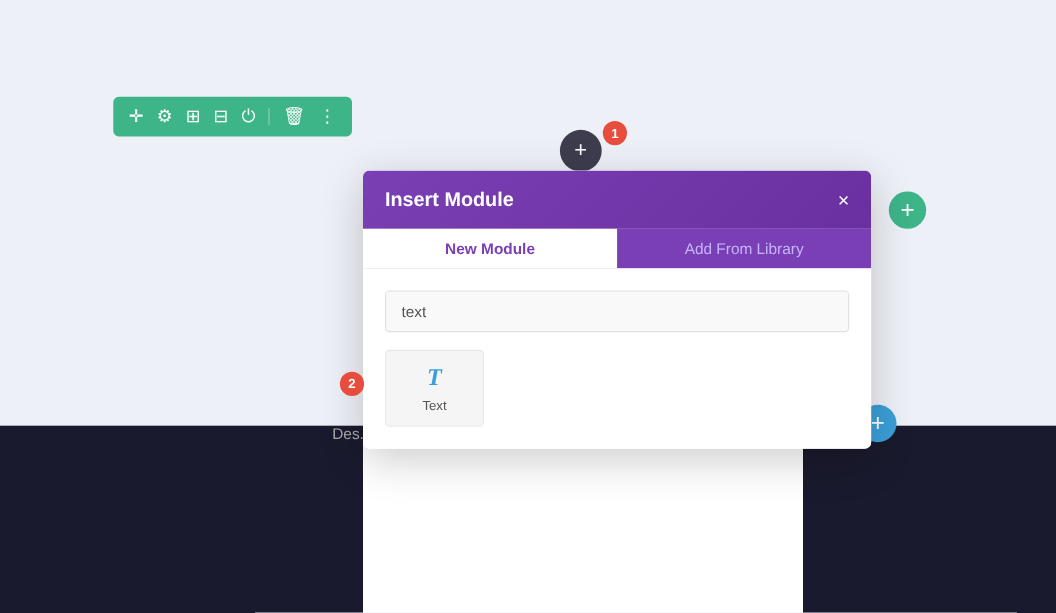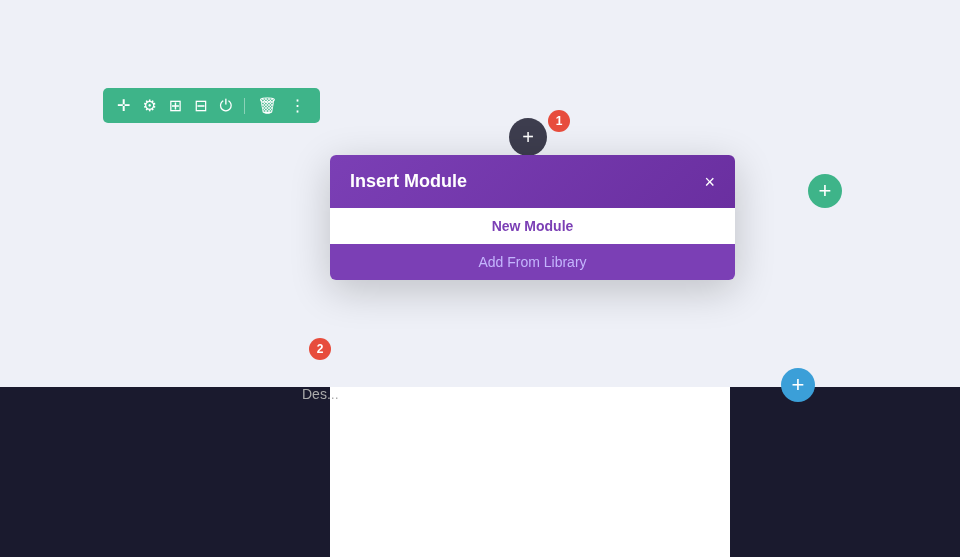--- a/index.html
+++ b/index.html
@@ -127,21 +127,21 @@
       align-items: center;
       justify-content: center;
       z-index: 100;
     }
 
     
     .modal {
       position: absolute;
       top: 155px;
       left: 330px;
-      width: 405px;
+      width: 462px;
       background: #ffffff;
       border-radius: 6px;
       box-shadow: 0 10px 40px rgba(0,0,0,0.2);
       overflow: hidden;
       z-index: 50;
     }
 
     .modal-header {
       background: linear-gradient(135deg, #7b3fb5, #6a2fa0);
       padding: 16px 20px;
@@ -159,21 +159,20 @@
       font-size: 18px;
       cursor: pointer;
       background: none;
       border: none;
       line-height: 1;
     }
 
     .modal-tabs {
       display: flex;
       background: #7b3fb5;
-      flex-direction: column;
     }
     .modal-tab {
       flex: 1;
       padding: 10px 16px;
       text-align: center;
       color: #c4b5fd;
       font-size: 14px;
       font-weight: 500;
       cursor: pointer;
     }
@@ -289,13 +288,22 @@
     <button class="modal-close">×</button>
   </div>
   <div class="modal-tabs">
     <div class="modal-tab active">
       <span>New Module</span>
     </div>
     <div class="modal-tab">
       <span>Add From Library</span>
     </div>
   </div>
+  <div class="modal-body">
+    <input class="search-input" type="text" value="text" style="">
+    <div class="module-grid">
+      <div class="module-item">
+        <span class="module-item-icon">T</span>
+        <span class="module-item-label">Text</span>
+      </div>
+    </div>
+  </div>
 </div>
 
 </body></html>

